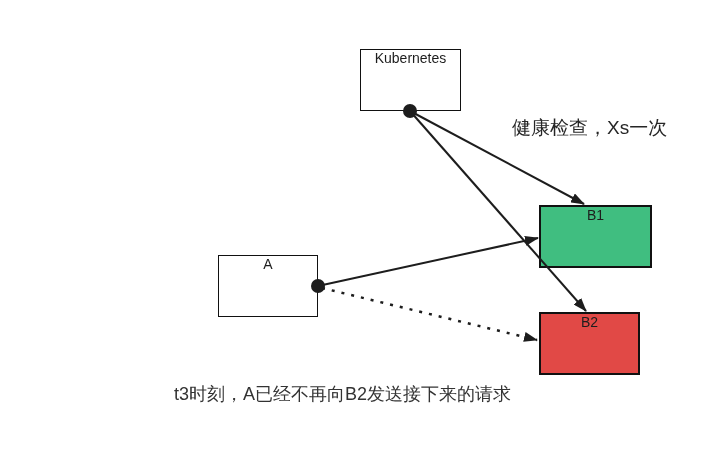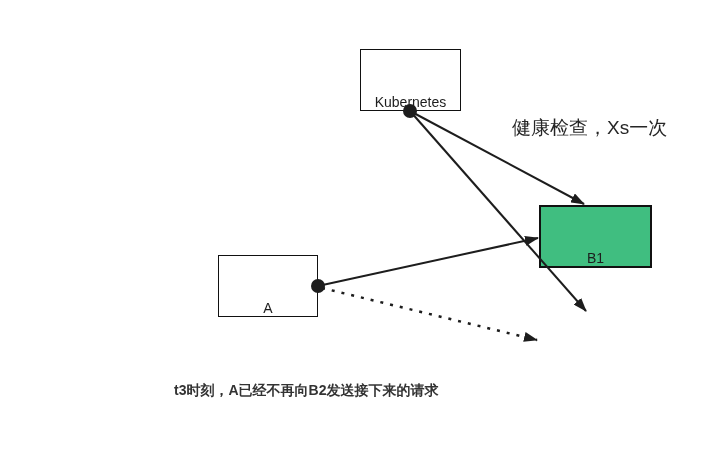--- a/index.html
+++ b/index.html
@@ -12,21 +12,21 @@
     position: relative;
     width: 707px;
     height: 470px;
     background: #ffffff;
     overflow: hidden;
   }
   .node {
     position: absolute;
     box-sizing: border-box;
     display: flex;
-    align-items: flex-end;
+    align-items: flex-start;
     justify-content: center;
     font-size: 14px;
     color: #1d1d1d;
     background: #ffffff;
     border: 1.5px solid #111111;
   }
   .node-kubernetes { left: 360px; top: 49px;  width: 101px; height: 62px; }
   .node-a          { left: 218px; top: 255px; width: 100px; height: 62px; }
   .node-b1 {
     left: 539px; top: 205px; width: 113px; height: 63px;
@@ -49,24 +49,23 @@
   .health-label {
     position: absolute;
     left: 512px; top: 115px;
     font-size: 19px;
     color: #262626;
     white-space: nowrap;
   }
   .caption {
     position: absolute;
     left: 174px; top: 382px;
-    font-size: 14px;
+    font-size: 18px;
     color: #333333;
     white-space: nowrap;
-    font-weight: bold;
   }
   .edges-layer {
     position: absolute;
     left: 0; top: 0;
     width: 707px; height: 470px;
     pointer-events: none;
   }
   .edge {
     stroke: #1d1d1d;
     stroke-width: 2;
@@ -89,20 +88,23 @@
   </div>
 
   <div class="node node-a">
     <span>A</span>
   </div>
 
   <div class="node node-b1">
     <span>B1</span>
   </div>
 
+  <div class="node node-b2">
+    <span>B2</span>
+  </div>
 
   <div class="health-label">健康检查，Xs一次</div>
 
   <div class="caption">t3时刻，A已经不再向B2发送接下来的请求</div>
 
   <svg class="edges-layer" viewBox="0 0 707 470" xmlns="http://www.w3.org/2000/svg">
     <defs>
       <marker id="arrow" viewBox="0 0 14 10" refX="13" refY="5" markerWidth="14" markerHeight="10" markerUnits="userSpaceOnUse" orient="auto">
         <path d="M0,0 L14,5 L0,10 Z" fill="#1d1d1d"></path>
       </marker>

